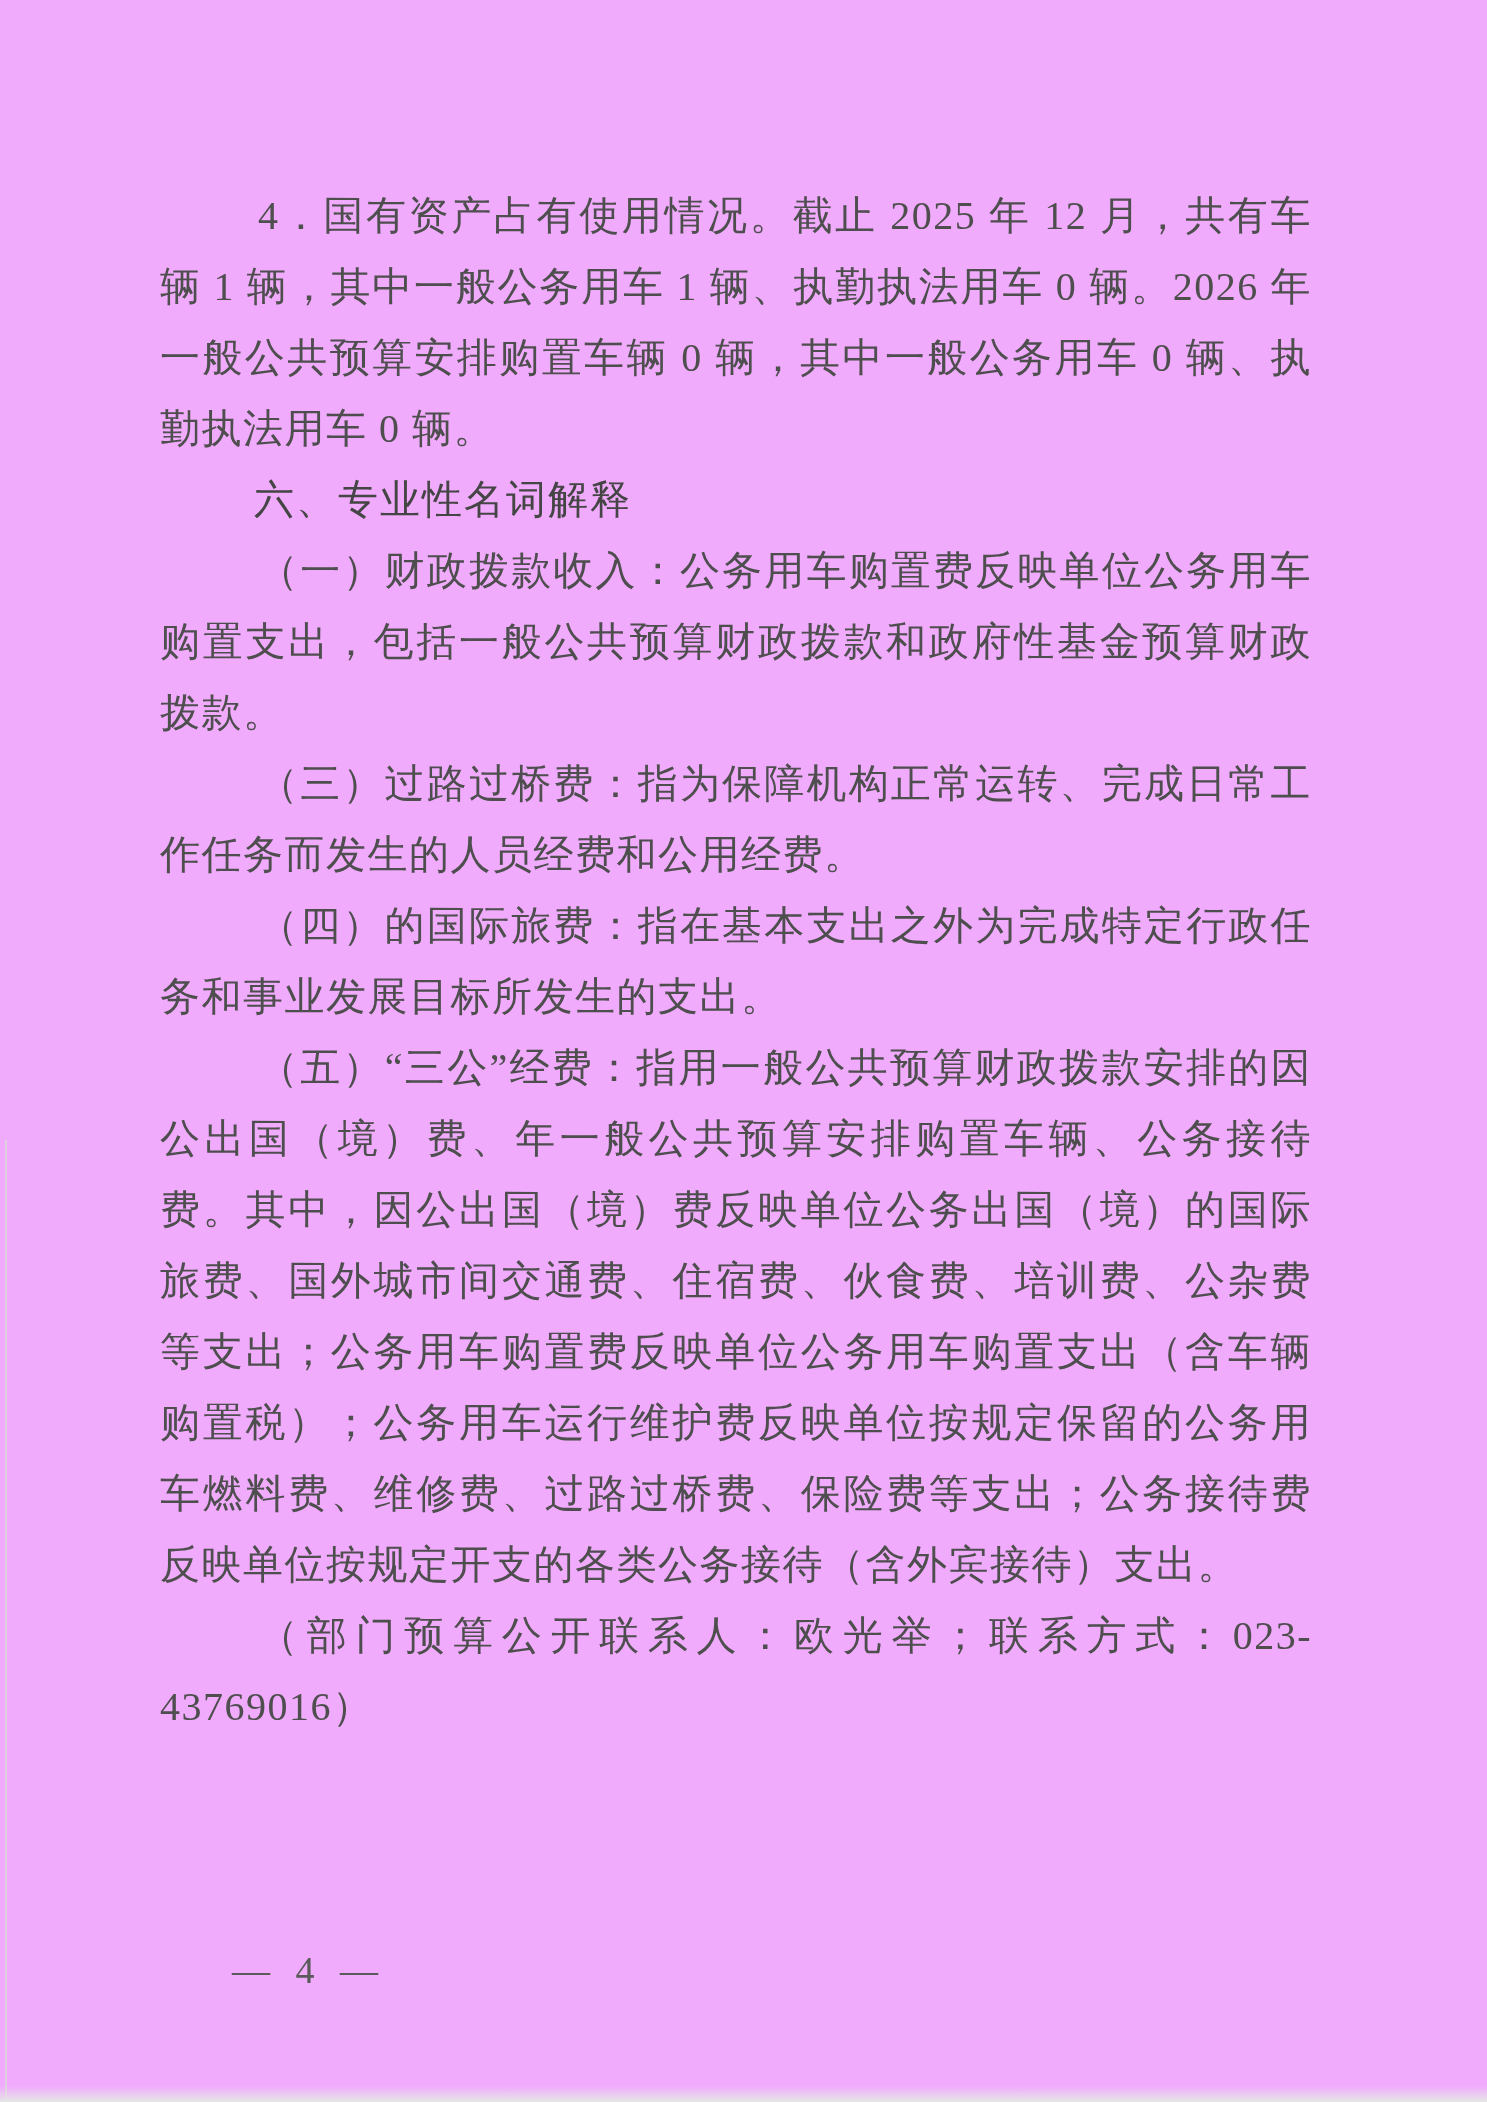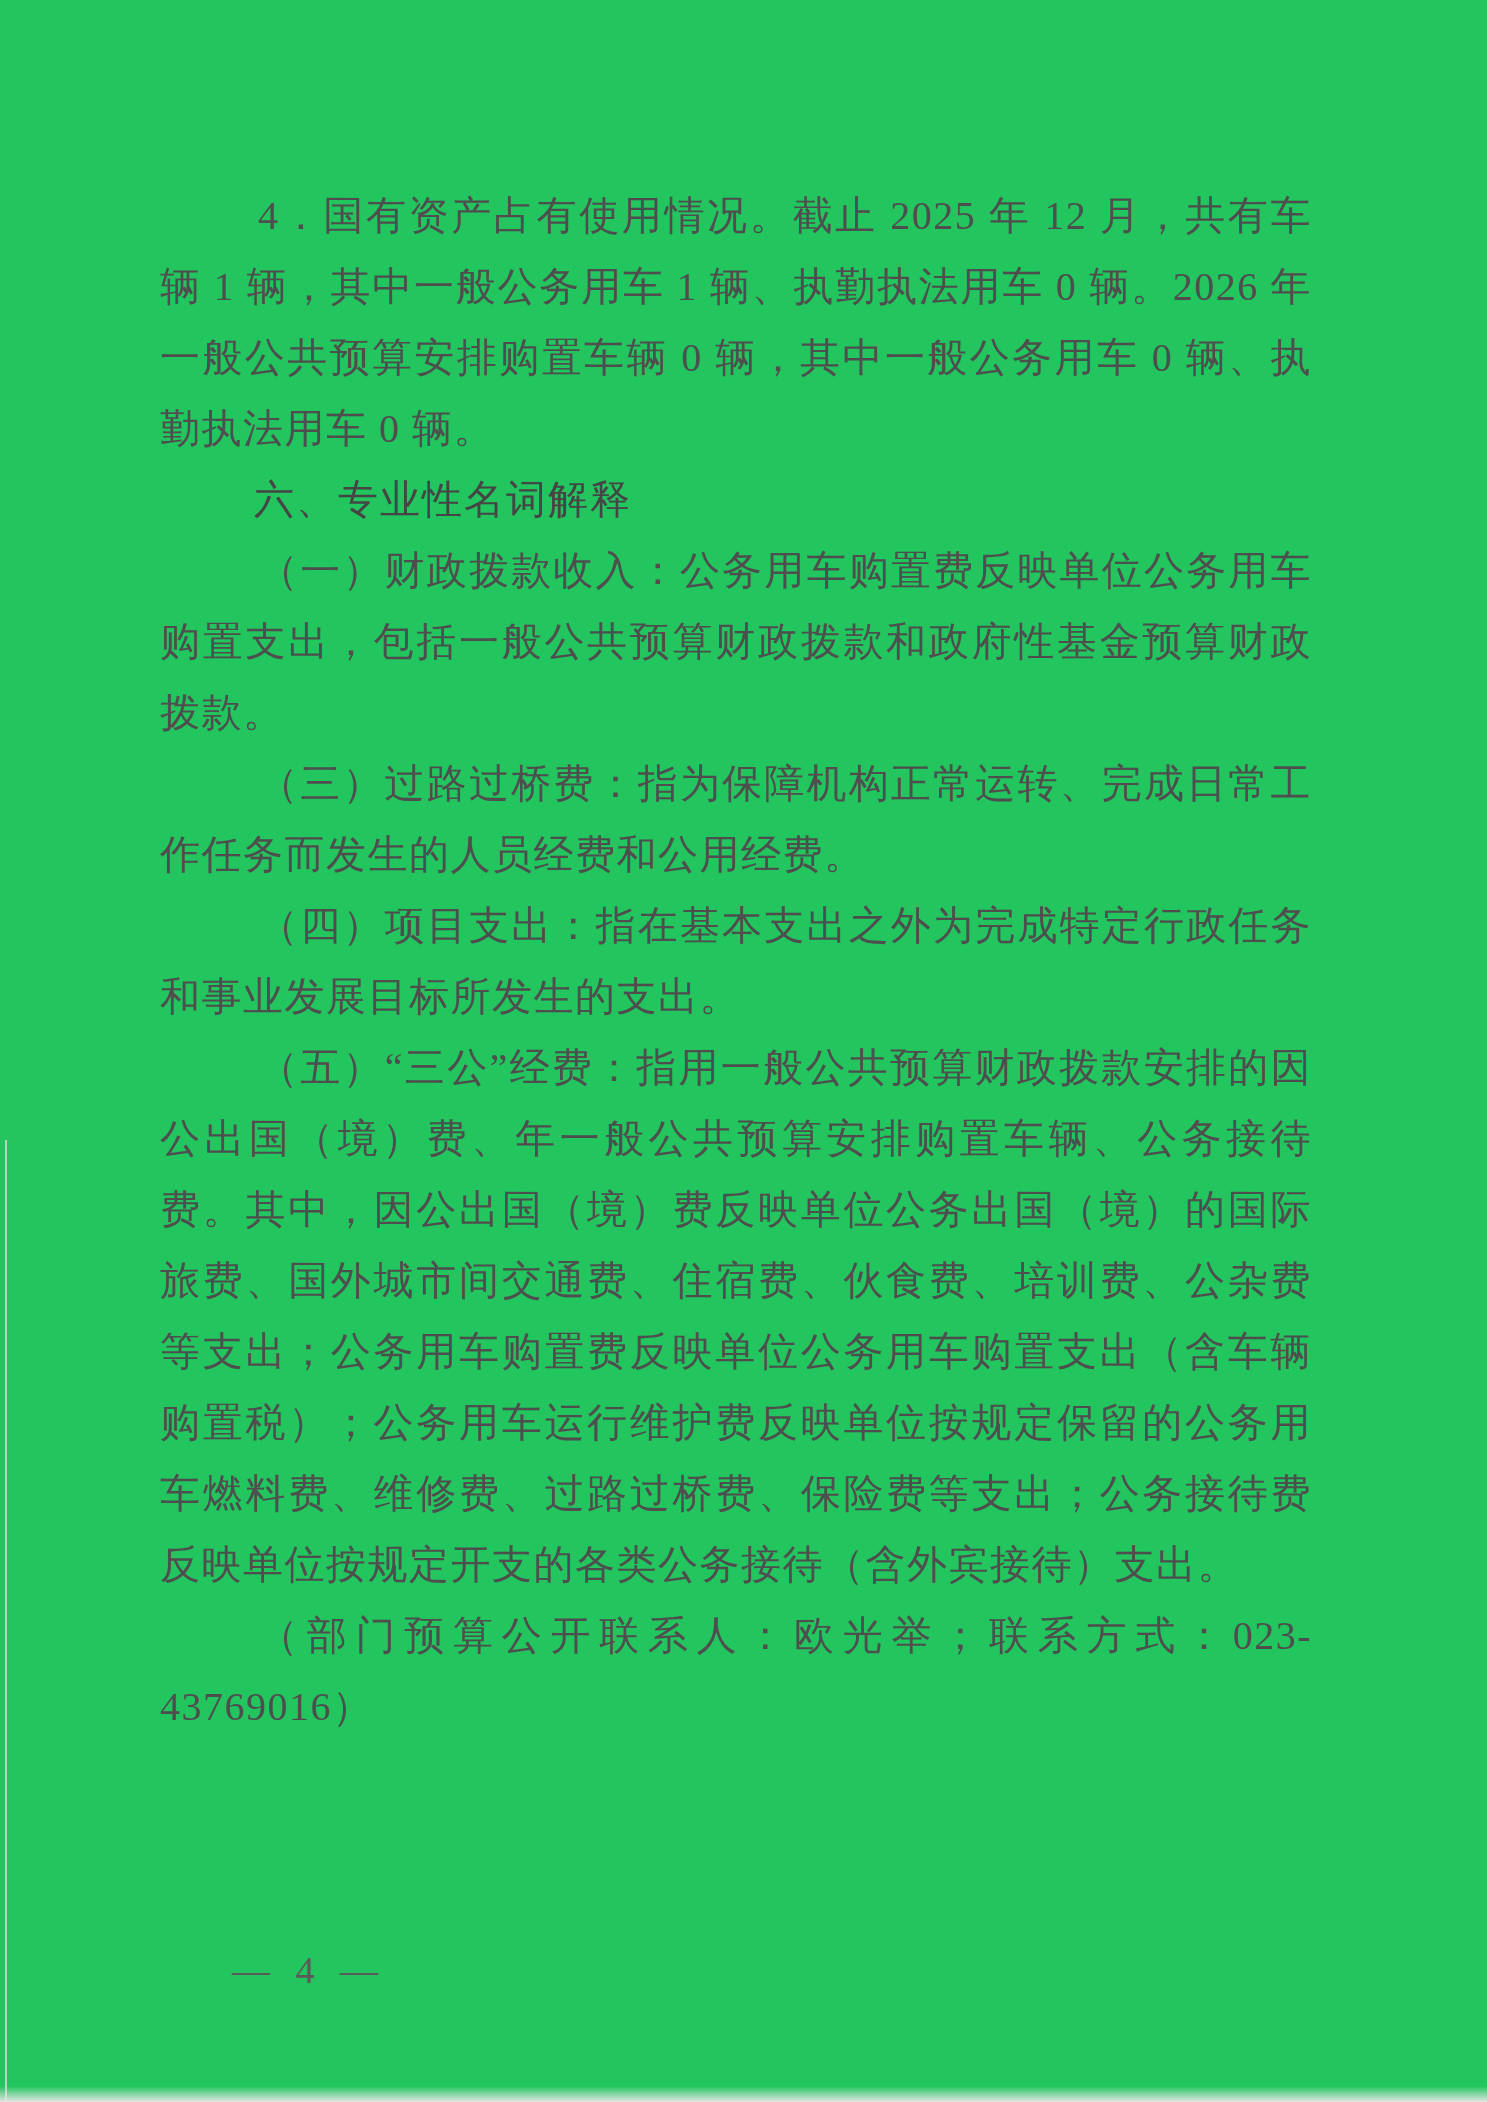--- a/index.html
+++ b/index.html
@@ -5,21 +5,21 @@
   html, body {
     margin: 0;
     padding: 0;
     background: #e9e9e9;
   }
   .page {
     position: relative;
     width: 1487px;
     height: 2102px;
     margin: 0 auto;
-    background: #22c55e;
+    background: #f0abfc;
     overflow: hidden;
     font-family: "Liberation Serif", "DejaVu Serif", serif;
   }
   .text-block {
     position: absolute;
     left: 160px;
     top: 180px;
     width: 1152px;
     font-size: 40px;
     line-height: 71px;
@@ -78,21 +78,21 @@
   <div class="text-block">
     <p class="para">4．国有资产占有使用情况。截止 2025 年 12 月，共有车辆 1 辆，其中一般公务用车 1 辆、执勤执法用车 0 辆。2026 年一般公共预算安排购置车辆 0 辆，其中一般公务用车 0 辆、执勤执法用车 0 辆。</p>
 
     <h2 class="heading">六、专业性名词解释</h2>
 
     <p class="para">（一）财政拨款收入：公务用车购置费反映单位公务用车购置支出，包括一般公共预算财政拨款和政府性基金预算财政拨款。</p>
 
 
     <p class="para">（三）过路过桥费：指为保障机构正常运转、完成日常工作任务而发生的人员经费和公用经费。</p>
 
-    <p class="para">（四）项目支出：指在基本支出之外为完成特定行政任务和事业发展目标所发生的支出。</p>
+    <p class="para">（四）的国际旅费：指在基本支出之外为完成特定行政任务和事业发展目标所发生的支出。</p>
 
     <p class="para">（五）“三公”经费：指用一般公共预算财政拨款安排的因公出国（境）费、年一般公共预算安排购置车辆、公务接待费。其中，因公出国（境）费反映单位公务出国（境）的国际旅费、国外城市间交通费、住宿费、伙食费、培训费、公杂费等支出；公务用车购置费反映单位公务用车购置支出（含车辆购置税）；公务用车运行维护费反映单位按规定保留的公务用车燃料费、维修费、过路过桥费、保险费等支出；公务接待费反映单位按规定开支的各类公务接待（含外宾接待）支出。</p>
 
     <p class="para">（部门预算公开联系人：欧光举；联系方式：023-43769016）</p>
   </div>
 
   <div class="footer-pagenum">— 4 —</div>
 
   <div class="scan-edge-left"></div>
 

